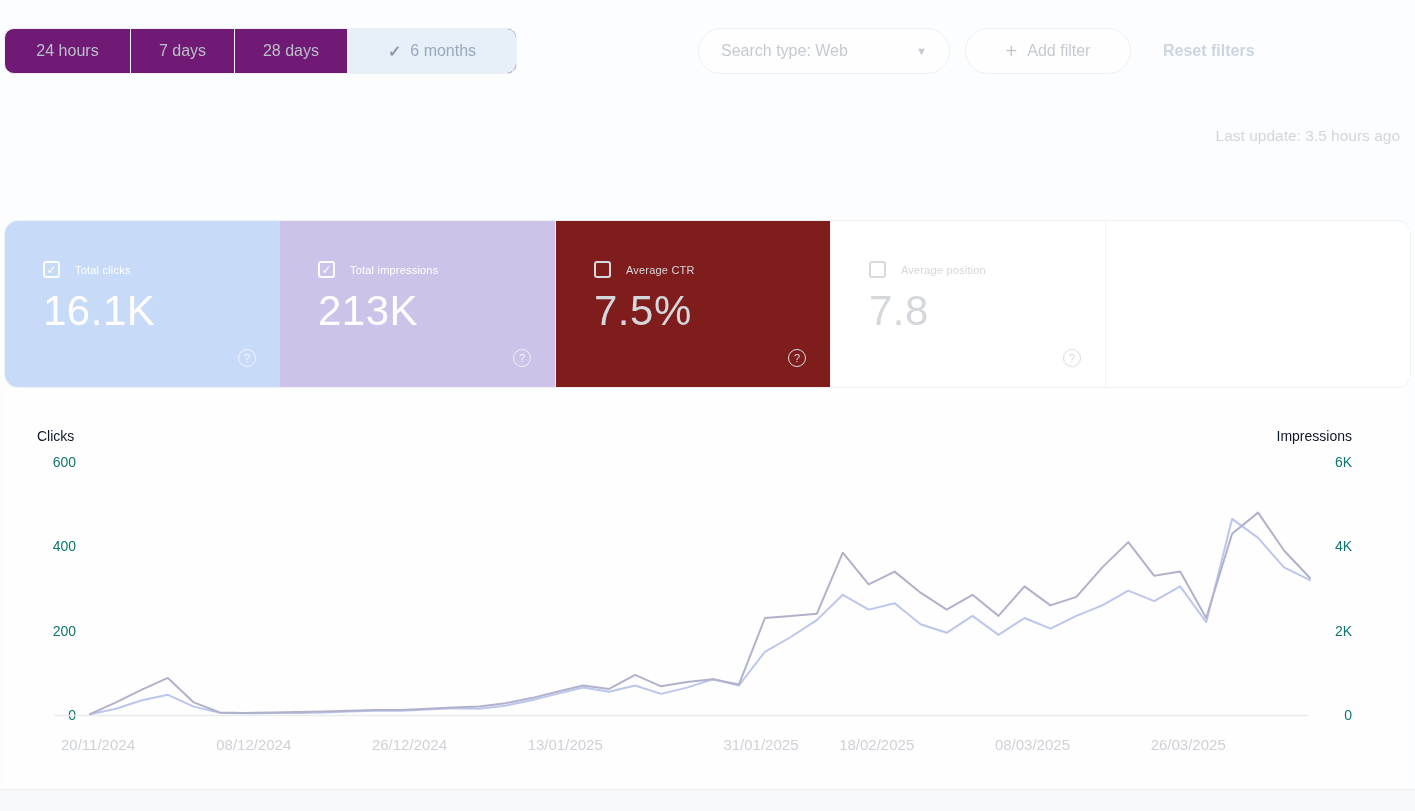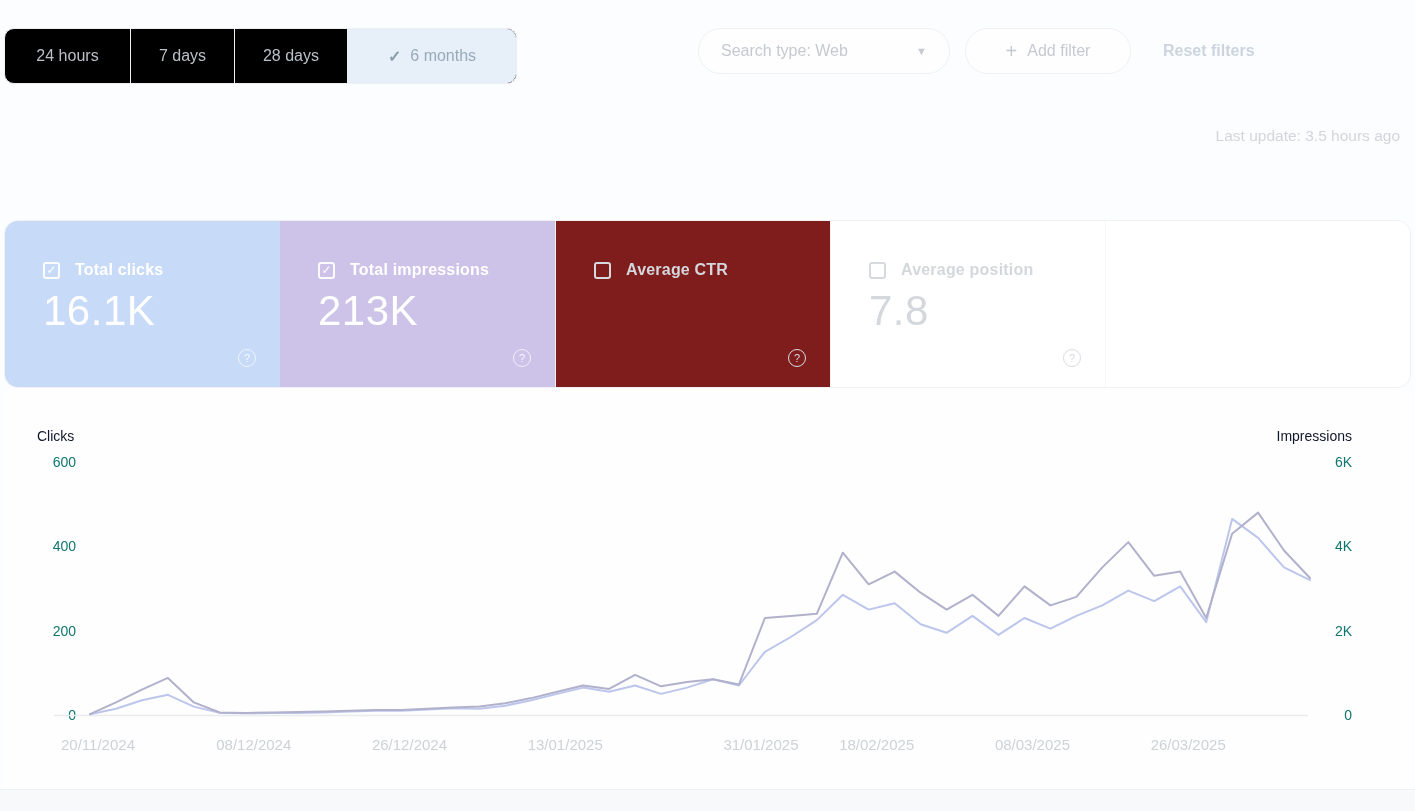--- a/index.html
+++ b/index.html
@@ -3,22 +3,22 @@
 <meta charset="utf-8">
 <style>
   html,body{margin:0;padding:0;}
   body{
     width:1415px;height:811px;position:relative;overflow:hidden;
     background:#fcfdfe;font-family:"Liberation Sans",sans-serif;
     -webkit-font-smoothing:antialiased;
   }
   
   .tab-group{
-    position:absolute;left:4px;top:28px;height:56px;display:flex;
-    border:1px solid #edf0f3;border-radius:10px;background:#000000;overflow:hidden;
+    position:absolute;left:4px;top:28px;height:46px;display:flex;
+    border:1px solid #edf0f3;border-radius:10px;background:#701a75;overflow:hidden;
     box-sizing:border-box;
   }
   .tab{
     display:flex;align-items:center;justify-content:center;gap:9px;
     font-size:16px;font-weight:500;color:#b9c0c8;border-right:1px solid #edf0f3;
     box-sizing:border-box;cursor:pointer;white-space:nowrap;
   }
   .tab:last-child{border-right:none;}
   .tab.selected{background:#e7f0f9;color:#99a9ba;}
   .tab .check{font-size:16px;color:#8b9cab;font-weight:700;}
@@ -48,21 +48,21 @@
   .card{position:relative;width:275px;height:100%;box-sizing:border-box;cursor:pointer;flex:0 0 auto;}
   .card.plain{border-left:1px solid #eef0f2;}
   .card-filler{flex:1 1 auto;background:#ffffff;border-left:1px solid #f3f5f7;}
   .card .row{position:absolute;left:38px;top:40px;display:flex;align-items:center;gap:15px;}
   .cb{
     width:17px;height:17px;border-radius:3px;box-sizing:border-box;
     display:flex;align-items:center;justify-content:center;font-size:12px;line-height:1;
   }
   .card.colored .cb{border:2px solid rgba(255,255,255,.92);color:#ffffff;}
   .card.plain  .cb{border:2px solid #d6d9dd;color:transparent;}
-  .card-label{font-size:16px;font-weight:700;letter-spacing:.2px;}
+  .card-label{font-size:11px;font-weight:400;letter-spacing:.2px;}
   .card-value{position:absolute;left:38px;top:66px;font-size:42px;font-weight:400;letter-spacing:.5px;}
   .help{
     position:absolute;right:24px;bottom:20px;width:18px;height:18px;border-radius:50%;
     box-sizing:border-box;display:flex;align-items:center;justify-content:center;
     font-size:11px;cursor:pointer;
   }
   .card.colored .help{border:1.5px solid rgba(255,255,255,.7);color:rgba(255,255,255,.85);}
   .card.plain  .help{border:1.5px solid #dadde0;color:#d8dbdf;}
   
   .chart-card{
@@ -126,20 +126,21 @@
         <span class="card-label">Total impressions</span>
       </div>
       <div class="card-value">213K</div>
       <div class="help">?</div>
     </div>
     <div class="card plain" style="background: #7f1d1d; color: rgb(212, 215, 219);">
       <div class="row">
         <div class="cb"></div>
         <span class="card-label">Average CTR</span>
       </div>
+      <div class="card-value">7.5%</div>
       <div class="help">?</div>
     </div>
     <div class="card plain" style="background: rgb(255, 255, 255); color: rgb(212, 215, 219);">
       <div class="row">
         <div class="cb"></div>
         <span class="card-label">Average position</span>
       </div>
       <div class="card-value">7.8</div>
       <div class="help">?</div>
     </div>

